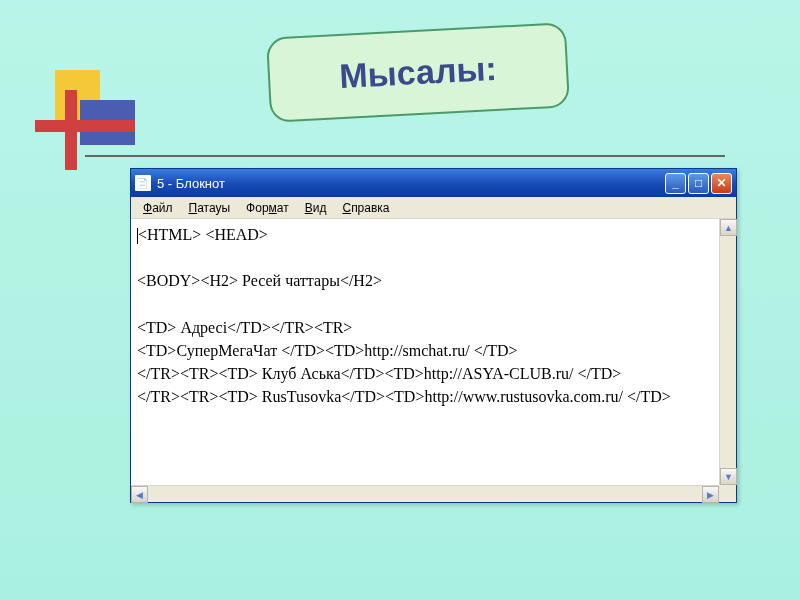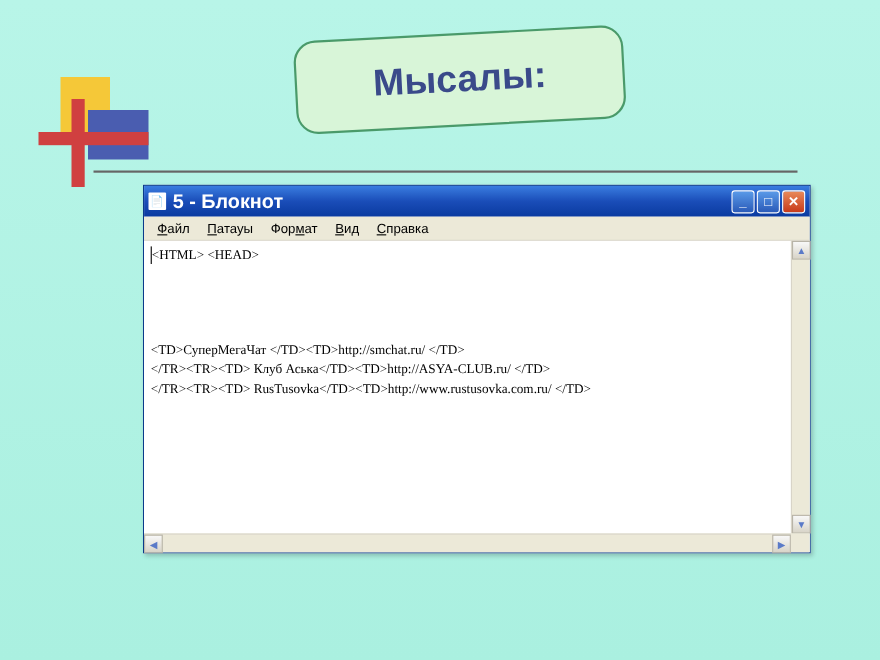--- a/index.html
+++ b/index.html
@@ -101,22 +101,22 @@
     background: #fff;
     margin-right: 6px;
     display: flex;
     align-items: center;
     justify-content: center;
     font-size: 10px;
     color: #4a7ac8;
     border-radius: 1px;
   }
   .titlebar-text {
-    font-size: 18px;
-    font-weight: bold;
+    font-size: 13px;
+    font-weight: normal;
     flex: 1;
   }
   .window-buttons {
     display: flex;
     gap: 2px;
   }
   .win-btn {
     width: 21px;
     height: 21px;
     border: 1px solid #fff;
@@ -156,21 +156,21 @@
   }
   .editor {
     position: absolute;
     left: 0;
     top: 0;
     right: 17px;
     bottom: 17px;
     background: #fff;
     padding: 4px 6px;
     font-family: "Times New Roman", serif;
-    font-size: 12px;
+    font-size: 16px;
     line-height: 1.45;
     overflow: hidden;
     white-space: normal;
   }
   .editor span { display: inline; }
   .editor .cursor-line::before {
     content: "";
     display: inline-block;
     width: 1px;
     height: 16px;
@@ -252,23 +252,23 @@
     <div class="menu-item"><u>Ф</u><span>айл</span></div>
     <div class="menu-item"><u>П</u><span>атауы</span></div>
     <div class="menu-item">Фор<u>м</u><span>ат</span></div>
     <div class="menu-item"><u>В</u><span>ид</span></div>
     <div class="menu-item"><u>С</u><span>правка</span></div>
   </div>
   <div class="editor-wrap">
     <div class="editor">
       <span class="cursor-line">&lt;HTML&gt; &lt;HEAD&gt;</span><br>
       <br>
+      <span>&lt;BODY&gt;&lt;H2&gt; Ресей чаттары&lt;/H2&gt;</span><br>
       <br>
-      <br>
-      <br>
+      <span>&lt;TD&gt; Адресі&lt;/TD&gt;&lt;/TR&gt;&lt;TR&gt;</span><br>
       <span>&lt;TD&gt;СуперМегаЧат &lt;/TD&gt;&lt;TD&gt;http://smchat.ru/ &lt;/TD&gt;</span><br>
       <span>&lt;/TR&gt;&lt;TR&gt;&lt;TD&gt; Клуб Аська&lt;/TD&gt;&lt;TD&gt;http://ASYA-CLUB.ru/ &lt;/TD&gt;</span><br>
       <span>&lt;/TR&gt;&lt;TR&gt;&lt;TD&gt; RusTusovka&lt;/TD&gt;&lt;TD&gt;http://www.rustusovka.com.ru/ &lt;/TD&gt;</span><br>
     </div>
     <div class="scroll-v">
       <div class="scroll-btn up">▲</div>
       <div class="scroll-btn down">▼</div>
     </div>
     <div class="scroll-h">
       <div class="scroll-btn left">◀</div>

